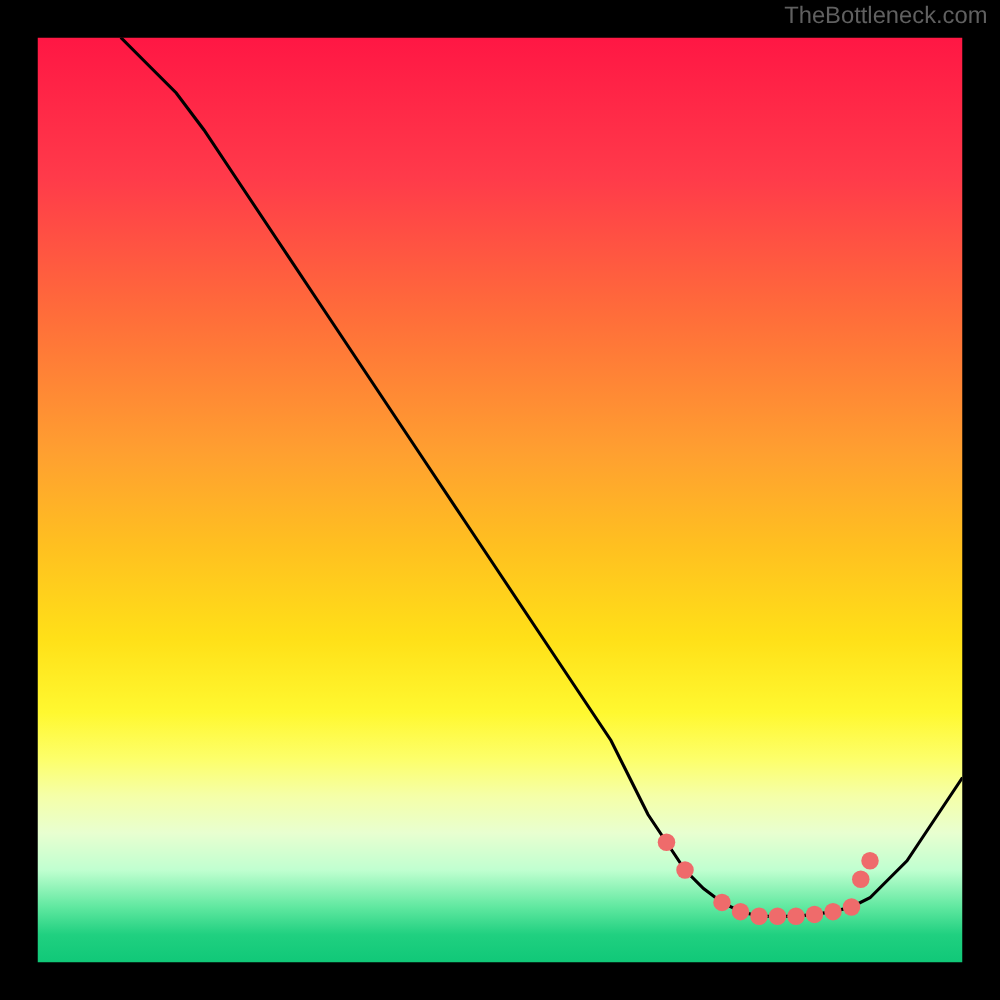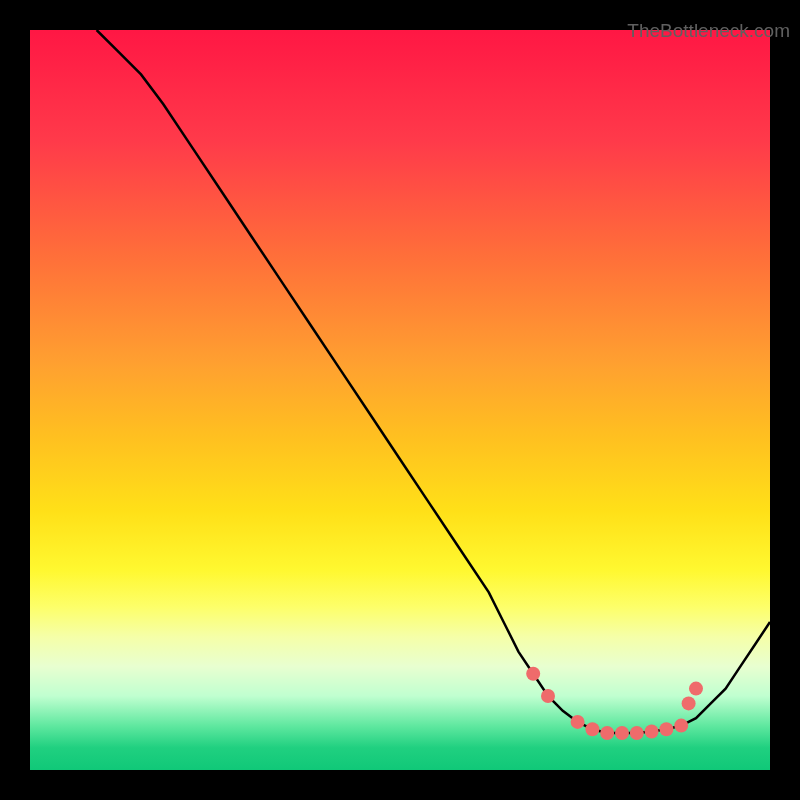--- a/index.html
+++ b/index.html
@@ -12,21 +12,21 @@
     position: relative;
   }
   .container {
     width: 800px;
     height: 800px;
     background: #000;
     position: relative;
   }
   .watermark {
     position: absolute;
-    top: 20px;
+    top: 2px;
     right: 10px;
     color: #606060;
     font-size: 19px;
     font-weight: normal;
     z-index: 10;
   }
   .plot-area {
     position: absolute;
     left: 30px;
     top: 30px;

